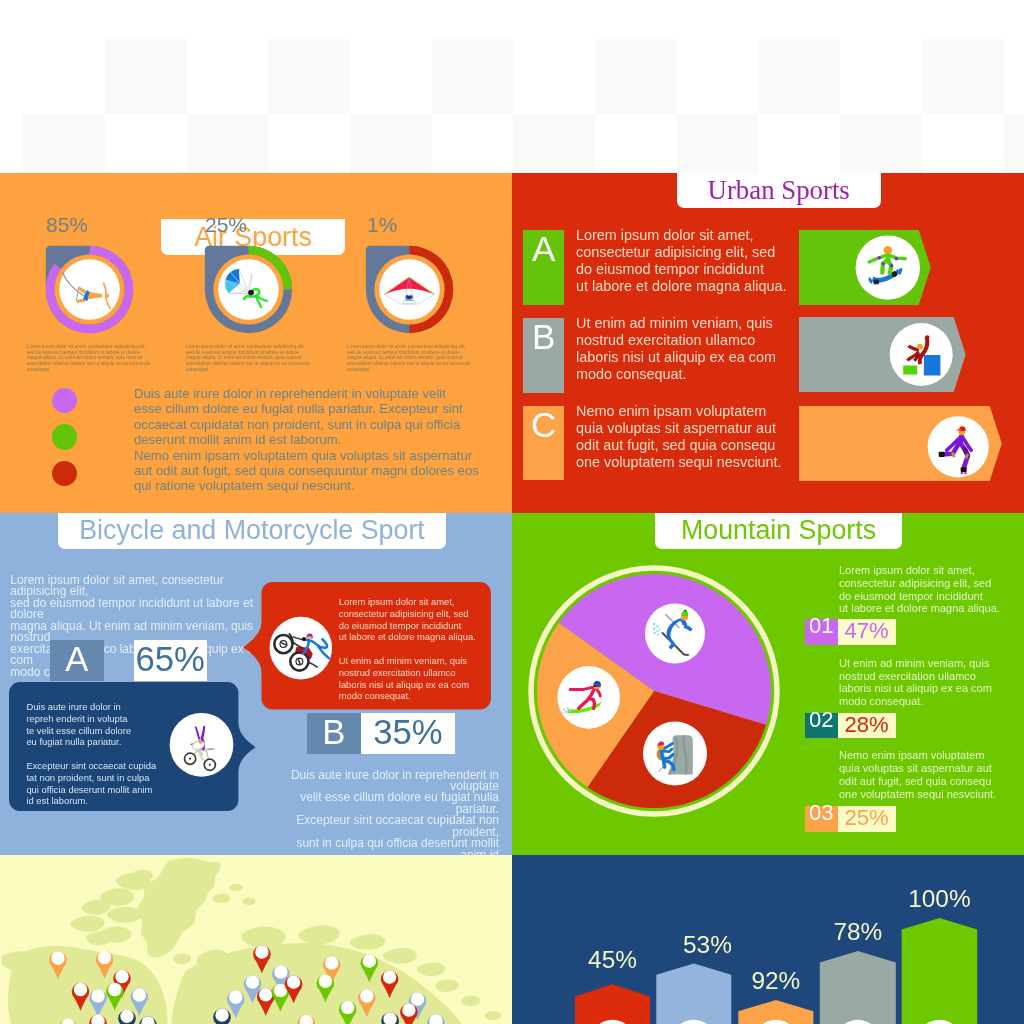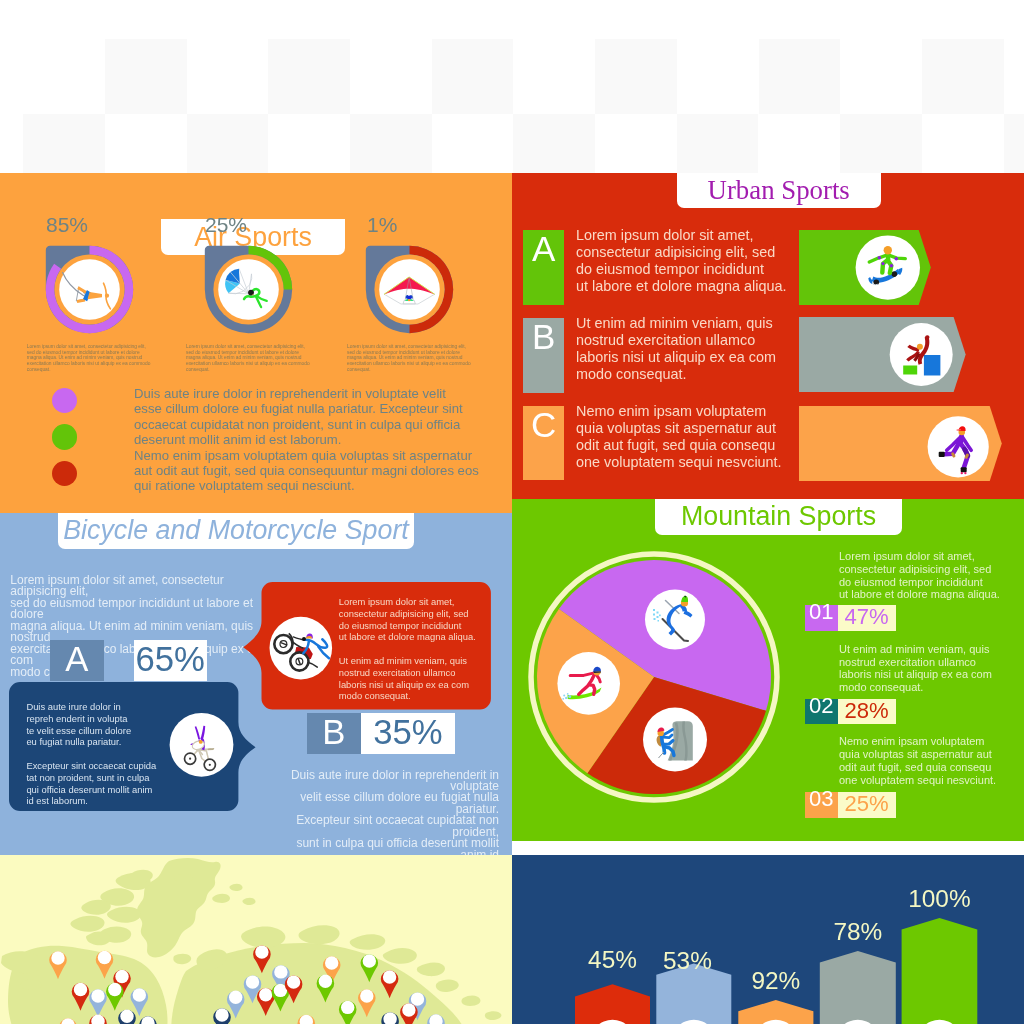--- a/index.html
+++ b/index.html
@@ -9,21 +9,21 @@
 
   
   .checker{position:absolute;left:0;top:0;width:1024px;height:173px;
     background-color:#fff;overflow:hidden;}
   .chk{position:absolute;background:#F9F9F9;width:81.7px;height:75.2px;}
 
   .sec{position:absolute;overflow:hidden;}
   .s-air  {left:0;   top:173px; width:512px;height:340px;background:#FDA23E;}
   .s-urban{left:512px;top:173px;width:512px;height:340px;background:#D82C0C;}
   .s-bike {left:0;   top:513px; width:512px;height:342px;background:#8EB2DC;}
-  .s-mount{left:512px;top:499px;width:512px;height:342px;background:#6DC800;}
+  .s-mount{left:512px;top:513px;width:512px;height:342px;background:#6DC800;}
   .s-map  {left:0;   top:855px; width:512px;height:169px;background:#FBFBC0;}
   .s-bars {left:512px;top:855px;width:512px;height:169px;background:#1E477B;}
 
   
   .plaque{position:absolute;background:#fff;border-radius:0 0 7px 7px;
     display:flex;align-items:center;justify-content:center;}
   .plaque .ttl{font-size:26.8px;font-weight:400;line-height:1;}
 
   
   .pctlab{position:absolute;color:#6E8384;font-size:21px;}
@@ -251,21 +251,21 @@
         <path d="M-1.6 -17.3 L2.6 -17.9 L2.7 -16.6 L-1.5 -16.1 Z" fill="#FF5C5C"></path>
         <rect x="-19.5" y="5" width="6" height="5.2" rx="1" fill="#111"></rect>
         <rect x="2.5" y="20.5" width="6" height="5" rx="1" fill="#111"></rect>
         <circle cx="3.6" cy="26.3" r="1.2" fill="#E6196B"></circle>
         <circle cx="7.2" cy="26.3" r="1.2" fill="#E6196B"></circle>
       </g>
     </svg>
   </div>
 
   <div class="sec s-bike">
-    <div class="plaque" style="left:58px;top:-1px;width:356px;height:36.8px;font-style:italic;">
+    <div class="plaque" style="left:58px;top:-1px;width:388px;height:36.8px;">
       <span class="ttl" style="color:#8EB2DC;">Bicycle and Motorcycle Sport</span>
     </div>
 
     <div class="btext" style="left:10.3px;top:62px;width:260px;white-space:pre-line;">Lorem ipsum dolor sit amet, consectetur adipisicing elit,
 sed do eiusmod tempor incididunt ut labore et dolore
 magna aliqua. Ut enim ad minim veniam, quis nostrud
 exercitation ullamco laboris nisi ut aliquip ex ea com
 modo consequat.</div>
 
     <div class="statbox" style="left:50px;top:126.7px;height:41.4px;">
@@ -644,18 +644,18 @@
       <path d="M226.3 169 L226.3 156.2 L263.8 145.1 L301.4 156.2 L301.4 169 Z" fill="#FCA34A"></path>
       <path d="M307.8 169 L307.8 107.4 L345.8 96 L383.8 107.4 L383.8 169 Z" fill="#9AA9A4"></path>
       <path d="M389.6 169 L389.6 74.5 L427.5 63.1 L465.3 74.5 L465.3 169 Z" fill="#6DC800"></path>
       <circle cx="100.5" cy="187.3" r="22.5" fill="#fff"></circle>
       <circle cx="181.8" cy="187.3" r="22.5" fill="#fff"></circle>
       <circle cx="263.8" cy="187.3" r="22.5" fill="#fff"></circle>
       <circle cx="345.8" cy="187.3" r="22.5" fill="#fff"></circle>
       <circle cx="427.5" cy="187.3" r="22.5" fill="#fff"></circle>
     </svg>
     <div class="barlab" style="left:76.1px;top:91px;">45%</div>
-    <div class="barlab" style="left:151px;top:75.5px;margin-top:16px;">53%</div>
+    <div class="barlab" style="left:171px;top:75.5px;">53%</div>
     <div class="barlab" style="left:239.4px;top:112.1px;">92%</div>
     <div class="barlab" style="left:321.4px;top:63px;">78%</div>
     <div class="barlab" style="left:396.2px;top:30.1px;">100%</div>
   </div>
 </div>
 
 </body></html>

